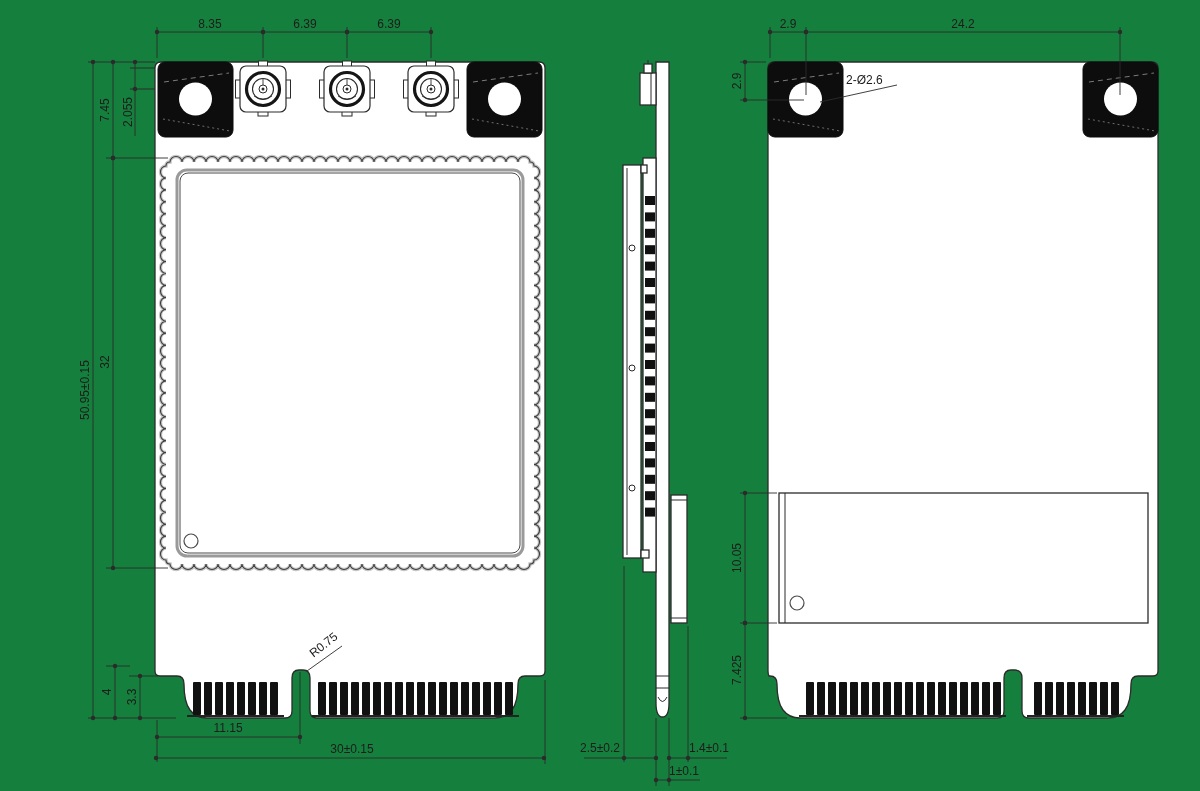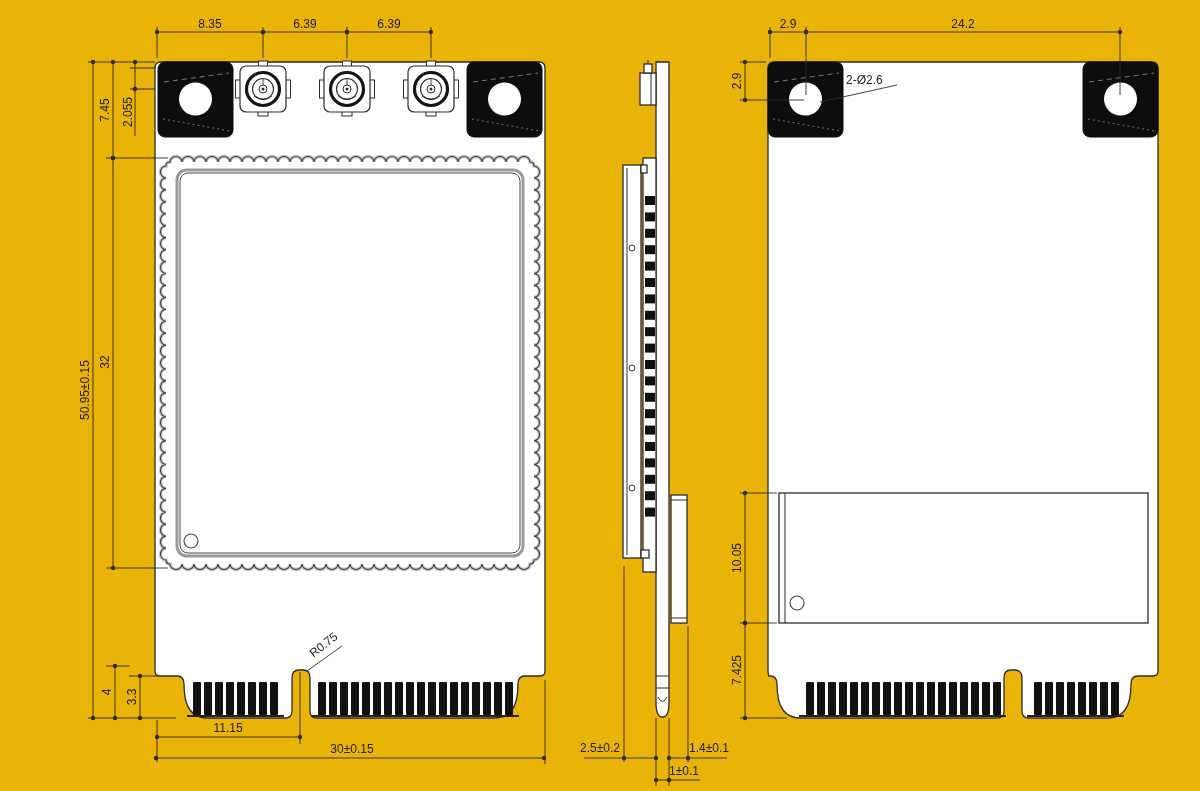--- a/index.html
+++ b/index.html
@@ -1,16 +1,16 @@
 <!DOCTYPE html>
 <html><head>
 <meta charset="utf-8">
 <style>
   html,body{margin:0;padding:0;background:#fff;}
-  #stage{position:relative;width:1200px;height:791px;background:#eab308;overflow:hidden;
+  #stage{position:relative;width:1200px;height:791px;background:#15803d;overflow:hidden;
          font-family:"Liberation Sans", sans-serif;}
   svg{position:absolute;left:0;top:0;}
   .outline{fill:#ffffff;stroke:#2b2b2b;stroke-width:1.3;}
   .thin{fill:none;stroke:#2b2b2b;stroke-width:1;}
   .dimtxt{font-family:"Liberation Sans", sans-serif;font-size:12px;fill:#1c1c1c;}
 </style>
 </head>
 <body>
 
 <div id="stage">

